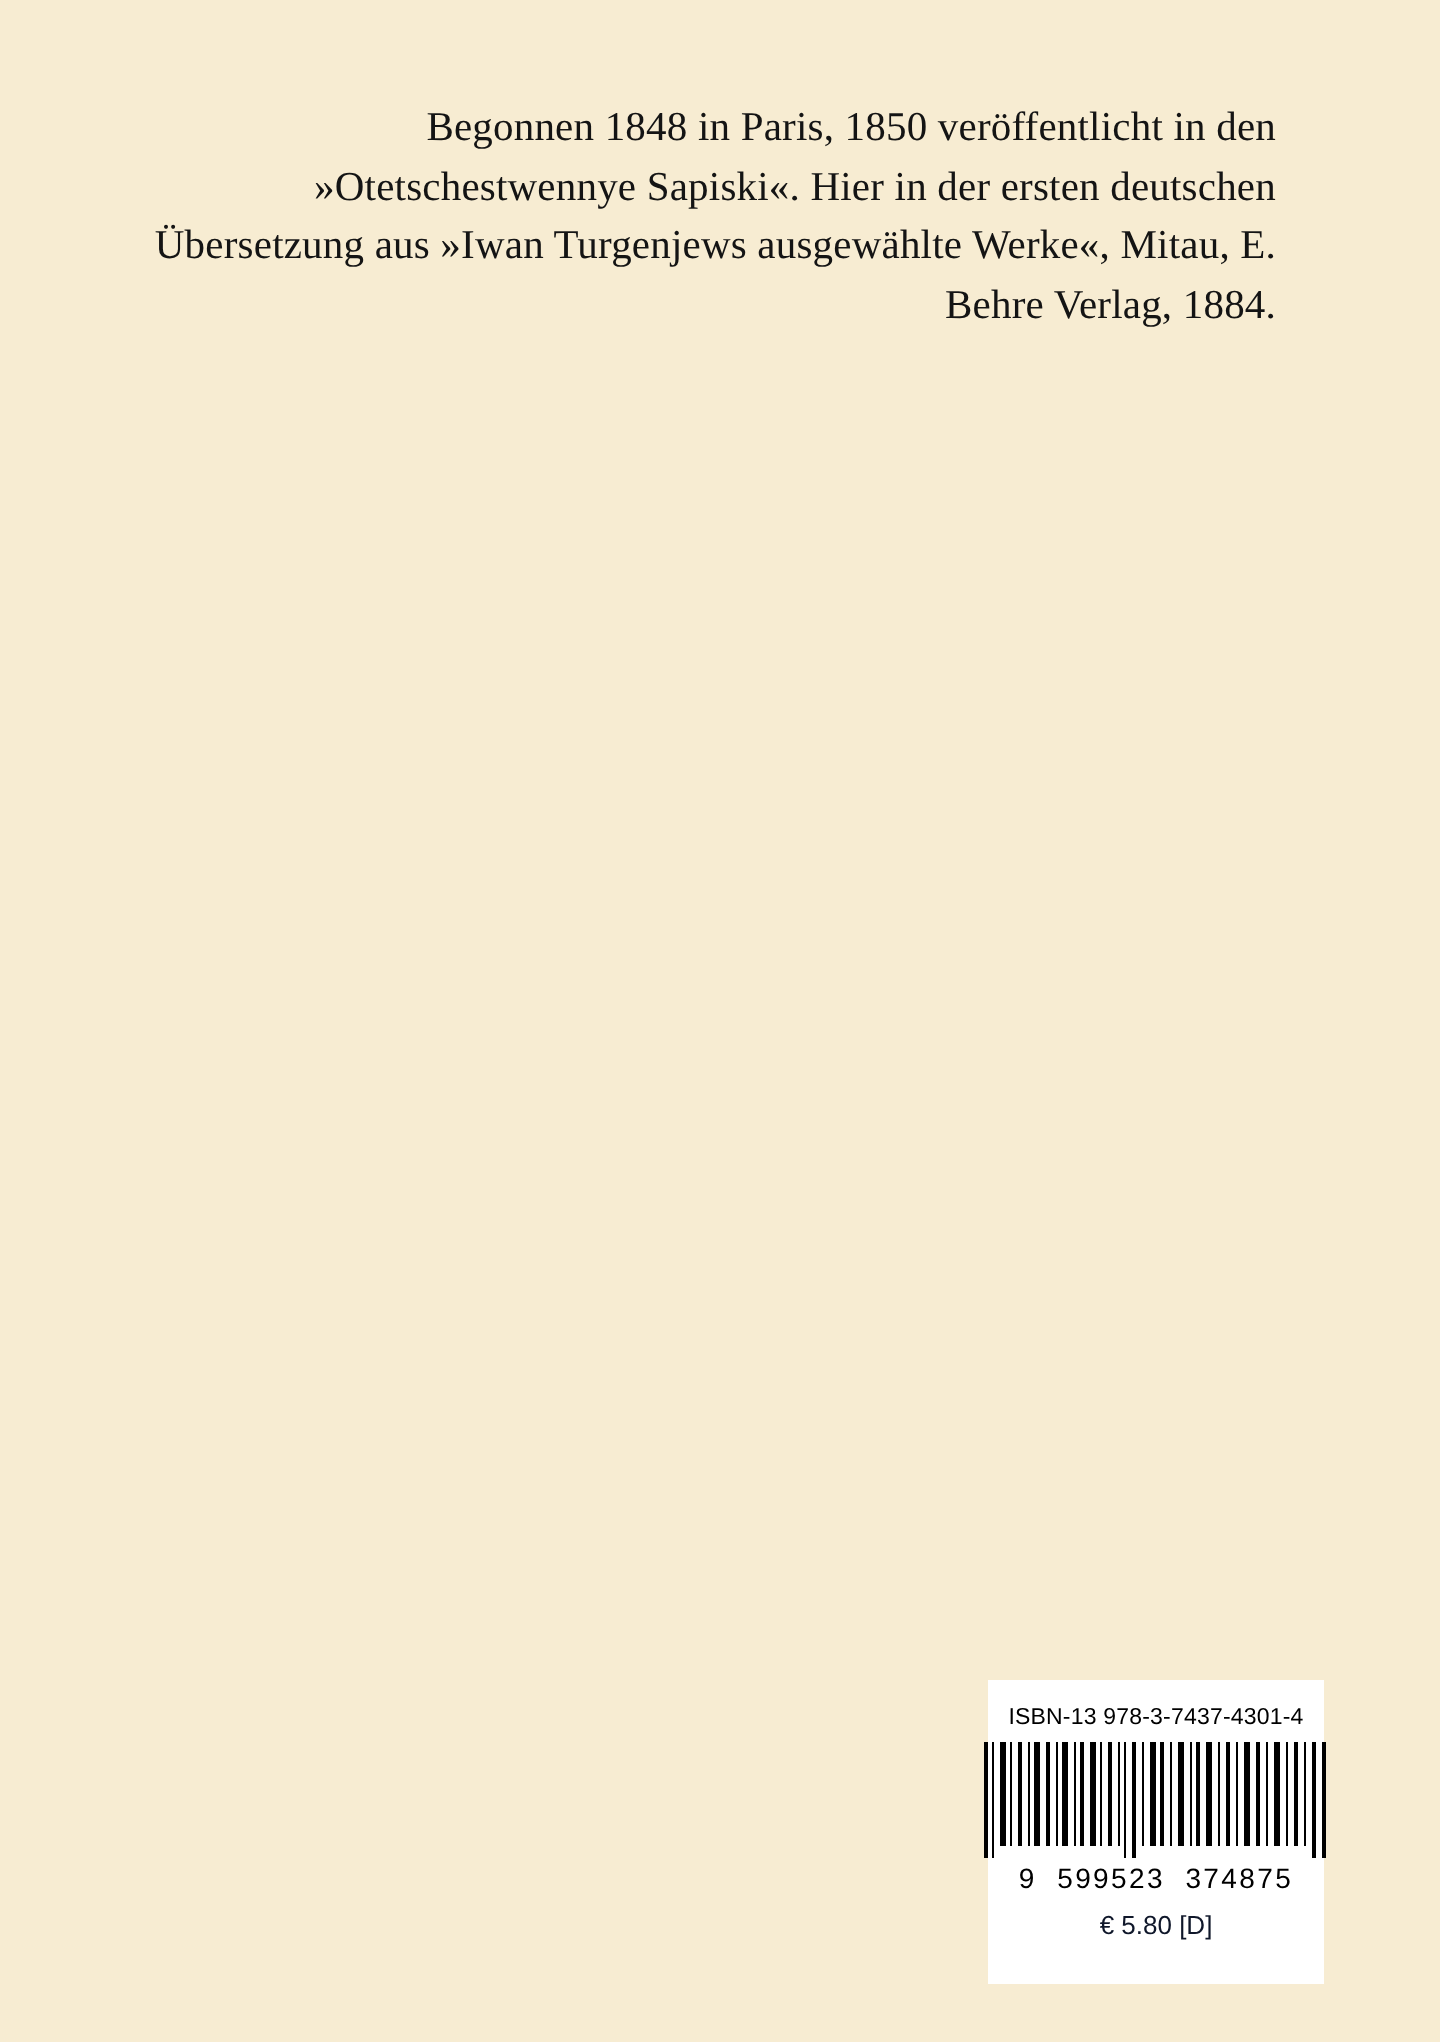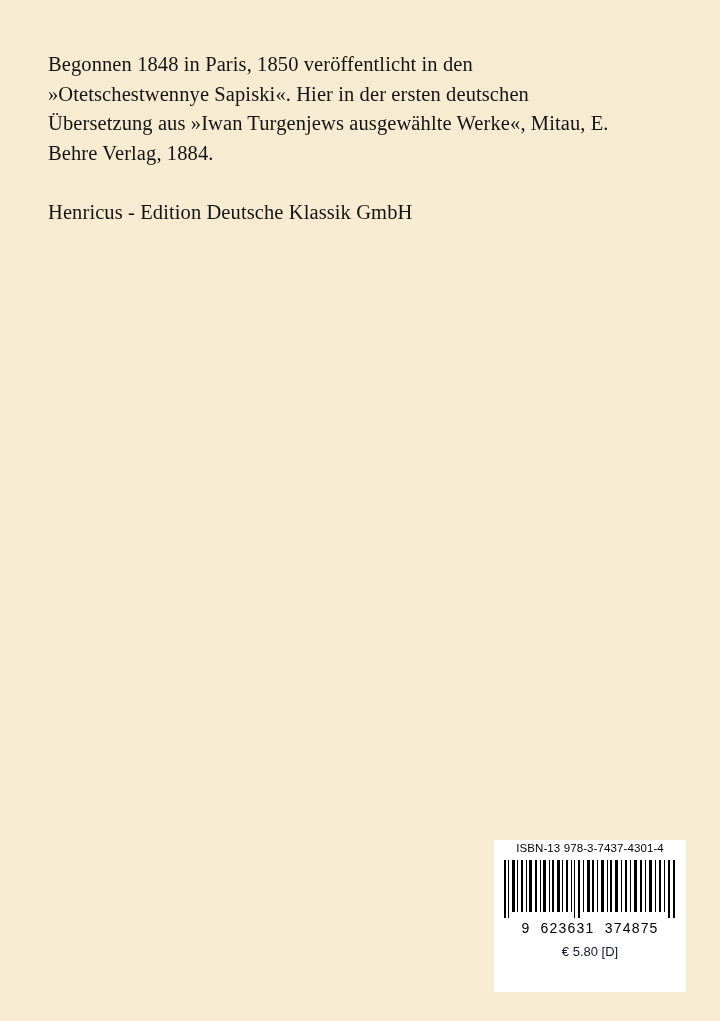--- a/index.html
+++ b/index.html
@@ -12,20 +12,21 @@
     background: #f7ecd2;
     font-family: "Liberation Serif", serif;
     color: #1a1a1a;
     position: relative;
     overflow: hidden;
   }
   .page {
     position: absolute;
     inset: 0;
     background: #f7ecd2;
+    text-align: right;
   }
   .text-block {
     position: absolute;
     left: 48px;
     top: 50px;
     width: 590px;
   }
   .para {
     font-size: 20.5px;
     line-height: 1.44;
@@ -38,25 +39,25 @@
   }
   .para-imprint {
     margin-top: 30px;
     font-size: 20.5px;
     line-height: 1.44;
   }
   .barcode-box {
     position: absolute;
     left: 494px;
     top: 840px;
-    width: 192px;
+    width: 168px;
     height: 152px;
     background: #ffffff;
     box-sizing: border-box;
-    padding: 0 8px 4px 8px;
+    padding: 11px 8px 4px 8px;
     display: flex;
     flex-direction: column;
     align-items: center;
   }
   .isbn-text {
     font-family: "Liberation Sans", sans-serif;
     font-size: 11.5px;
     color: #000;
     letter-spacing: 0.1px;
     white-space: nowrap;
@@ -89,21 +90,20 @@
     white-space: nowrap;
   }
 </style>
 </head>
 <body>
 
 <div class="page">
 
   <div class="text-block">
     <p class="para">Begonnen 1848 in Paris, 1850 veröffentlicht in den »Otetschestwennye Sapiski«. Hier in der ersten deutschen Übersetzung aus »Iwan Turgenjews ausgewählte Werke«, Mitau, E. Behre Verlag, 1884.</p>
-    <p class="para para-imprint">Henricus - Edition Deutsche Klassik GmbH</p>
   </div>
 
   <div class="barcode-box">
     <div class="isbn-text">ISBN-13 978-3-7437-4301-4</div>
     <div class="barcode-bars">
       <svg width="172" height="58" viewBox="0 0 172 58" aria-hidden="true">
         <rect x="0" y="0" width="2" height="58" fill="#000"></rect>
         <rect x="4" y="0" width="1" height="58" fill="#000"></rect>
         <rect x="8" y="0" width="3" height="52" fill="#000"></rect>
         <rect x="13" y="0" width="1" height="52" fill="#000"></rect>
@@ -137,18 +137,18 @@
         <rect x="141" y="0" width="1" height="52" fill="#000"></rect>
         <rect x="145" y="0" width="3" height="52" fill="#000"></rect>
         <rect x="151" y="0" width="1" height="52" fill="#000"></rect>
         <rect x="155" y="0" width="2" height="52" fill="#000"></rect>
         <rect x="160" y="0" width="1" height="52" fill="#000"></rect>
         <rect x="164" y="0" width="2" height="58" fill="#000"></rect>
         <rect x="169" y="0" width="2" height="58" fill="#000"></rect>
       </svg>
     </div>
     <div class="barcode-digits">
-      <span>9</span>&nbsp;&nbsp;<span>623631</span>&nbsp;&nbsp;<span>374875</span>
+      <span>9</span>&nbsp;&nbsp;<span>599523</span>&nbsp;&nbsp;<span>374875</span>
     </div>
     <div class="price-text">€ 5.80 [D]</div>
   </div>
 
 </div>
 
 </body></html>

